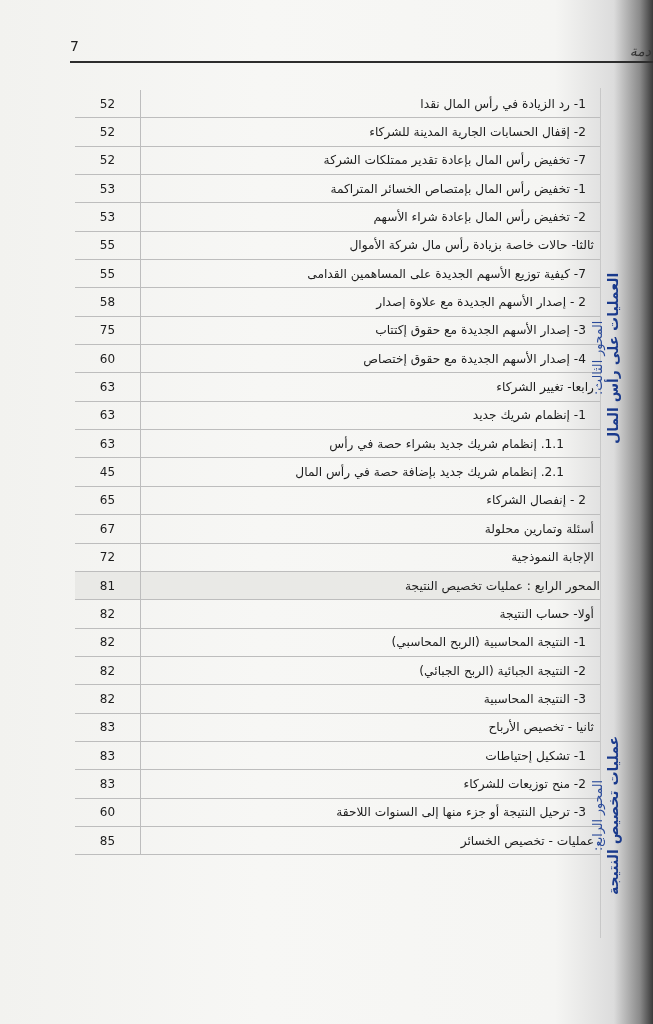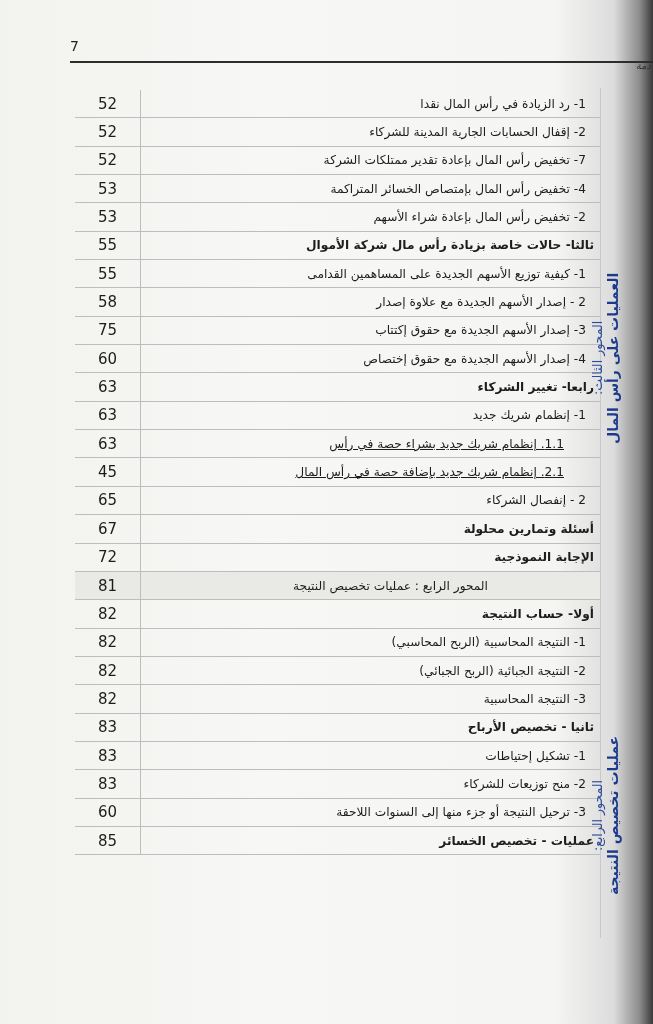--- a/index.html
+++ b/index.html
@@ -8,37 +8,37 @@
       background: #f4f4f2;
       font-family: "DejaVu Sans", sans-serif;
       color: #1d1d1d;
     }
     .page {
       position: absolute; left: 0; top: 0; width: 653px; height: 1024px;
       background: linear-gradient(to right, #f2f2ef 0%, #f7f7f5 40%, #f5f5f3 85%, #dcdcdc 94%, #8a8a8a 98%, #3a3a3a 100%);
     }
     .header { position: absolute; left: 70px; top: 38px; width: 583px; height: 26px; }
     .page-number { position: absolute; left: 0; top: 0; font-size: 14px; color: #222; }
-    .running-head { position: absolute; right: 2px; top: 22px; font-size: 10px; color: #333; direction: rtl; font-style: italic; }
+    .running-head { position: absolute; right: 2px; top: 5px; font-size: 14px; color: #333; direction: rtl; font-style: italic; }
     .header-rule { position: absolute; left: 70px; top: 61px; width: 583px; height: 2px; background: #2d2d2d; }
 
     .toc-table {
       position: absolute; left: 75px; top: 90px; width: 525px;
       border-collapse: collapse; direction: rtl;
     }
     .toc-table td {
       height: 27.35px; padding: 0; border-bottom: 1px solid #bdbdbd;
       font-size: 12.2px; vertical-align: middle;
     }
     .toc-table td.title { padding-right: 14px; text-align: right; border-left: 1px solid #bdbdbd; padding-left: 40px; }
-    .toc-table td.pg { width: 65px; text-align: center; direction: ltr; font-size: 15px; }
-    .toc-table td.title.l1 { padding-right: 6px; font-weight: bold; }
-    .toc-table td.title.l3 { padding-right: 36px; text-decoration: underline; }
+    .toc-table td.pg { width: 65px; text-align: center; direction: ltr; font-size: 12px; }
+    .toc-table td.title.l1 { padding-right: 6px; }
+    .toc-table td.title.l3 { padding-right: 36px; }
     .toc-table tr.chapter td { background: #e9e9e6; margin-top: 28px; }
-    .toc-table tr.chapter td.title { text-align: center; padding-right: 0; }
+    .toc-table tr.chapter td.title { padding-right: 0; }
 
     .side-frame { position: absolute; left: 600px; top: 88px; width: 1px; height: 850px; background: #c8c8c8; }
 
     .side-label {
       position: absolute; width: 52px; writing-mode: vertical-rl; transform: rotate(180deg);
       direction: rtl; color: #1f3f8f; text-align: center;
     }
     .side-label .line { display: block; }
     .side-label .l-a { font-size: 12.5px; color: #2a4a9a; }
     .side-label .l-b { font-size: 14px; font-weight: bold; color: #1a3a8c; }
@@ -63,33 +63,33 @@
         </tr>
         <tr>
           <td class="title l2">2- إقفال الحسابات الجارية المدينة للشركاء</td>
           <td class="pg">52</td>
         </tr>
         <tr>
           <td class="title l2">7- تخفيض رأس المال بإعادة تقدير ممتلكات الشركة</td>
           <td class="pg">52</td>
         </tr>
         <tr>
-          <td class="title l2">4- تخفيض رأس المال بإمتصاص الخسائر المتراكمة</td>
+          <td class="title l2">1- تخفيض رأس المال بإمتصاص الخسائر المتراكمة</td>
           <td class="pg">53</td>
         </tr>
         <tr>
           <td class="title l2">2- تخفيض رأس المال بإعادة شراء الأسهم</td>
           <td class="pg">53</td>
         </tr>
         <tr>
           <td class="title l1">ثالثا- حالات خاصة بزيادة رأس مال شركة الأموال</td>
           <td class="pg">55</td>
         </tr>
         <tr>
-          <td class="title l2">1- كيفية توزيع الأسهم الجديدة على المساهمين القدامى</td>
+          <td class="title l2">7- كيفية توزيع الأسهم الجديدة على المساهمين القدامى</td>
           <td class="pg">55</td>
         </tr>
         <tr>
           <td class="title l2">2 - إصدار الأسهم الجديدة مع علاوة إصدار</td>
           <td class="pg">58</td>
         </tr>
         <tr>
           <td class="title l2">3- إصدار الأسهم الجديدة مع حقوق إكتتاب</td>
           <td class="pg">75</td>
         </tr>

